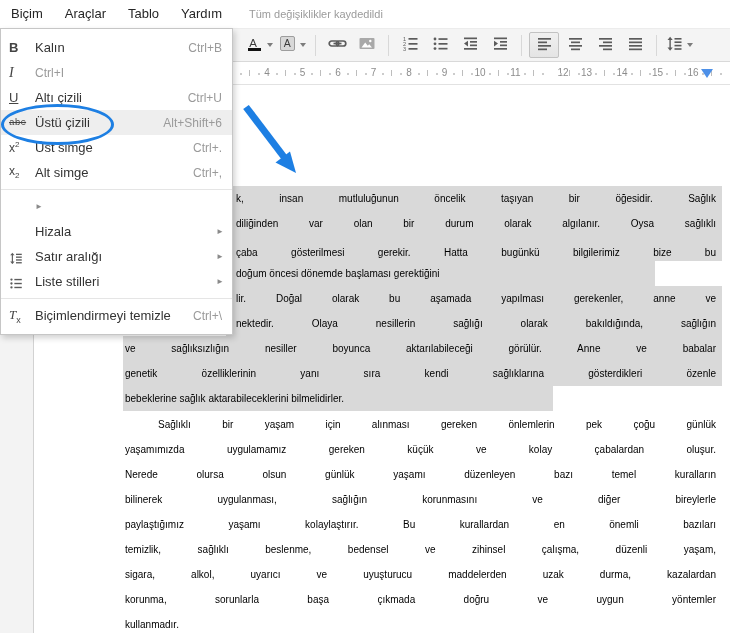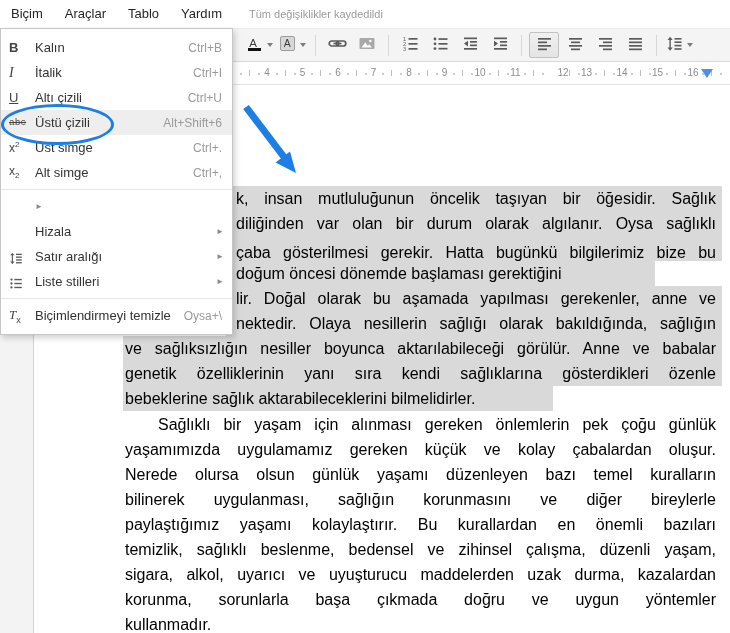--- a/index.html
+++ b/index.html
@@ -24,21 +24,21 @@
          border-bottom:1px solid #e2e2e2;box-sizing:border-box;overflow:hidden;}
   .rnum{position:absolute;top:5px;transform:translateX(-50%);font-size:10px;color:#8c8c8c;}
   .rtick{position:absolute;top:8px;width:1px;height:6px;background:#bdbdbd;}
   .rdot{position:absolute;top:11px;width:2px;height:2px;background:#cccccc;}
   .rmarker{position:absolute;top:7px;width:0;height:0;border-left:6px solid transparent;
            border-right:6px solid transparent;border-top:9px solid #4d90e8;}
   
   .canvas{position:absolute;left:0;top:85px;width:730px;height:548px;background:#f3f3f3;}
   .page{position:absolute;left:33px;top:0;width:697px;height:548px;background:#fff;
         border-left:1px solid #d2d2d2;box-sizing:border-box;}
-  .docline{position:absolute;font-size:16px;line-height:25px;height:25px;color:#000;z-index:5;}
+  .docline{position:absolute;font-size:10px;line-height:25px;height:25px;color:#000;z-index:5;}
   .docline.nat{white-space:pre;}
   .docline.just{text-align:justify;text-align-last:justify;overflow:hidden;}
   .hl{position:absolute;height:25px;z-index:4;}
   
   .fmenu{position:absolute;left:0;top:28px;width:233px;background:#fff;z-index:20;
          border:1px solid #c6c6c6;box-sizing:border-box;box-shadow:2px 3px 6px rgba(0,0,0,.18);
          padding:6px 0;}
   .mrow{height:25px;display:flex;align-items:center;font-size:13px;color:#333;}
   .mrow.hilite{background:#eeeeee;}
   .micon{width:26px;padding-left:8px;display:flex;align-items:center;justify-content:flex-start;color:#444;}
@@ -291,21 +291,20 @@
         <span class="micon">
           <span class="mi-b">B</span>
         </span>
         <span class="mlabel">Kalın</span>
         <span class="mshort">Ctrl+B</span>
       </div>
       <div class="mrow">
         <span class="micon">
           <span class="mi-i">I</span>
         </span>
-        <span class="mlabel">İtalik</span>
         <span class="mshort">Ctrl+I</span>
       </div>
       <div class="mrow">
         <span class="micon">
           <span class="mi-u">U</span>
         </span>
         <span class="mlabel">Altı çizili</span>
         <span class="mshort">Ctrl+U</span>
       </div>
       <div class="mrow hilite">
@@ -367,21 +366,21 @@
         </span>
         <span class="mlabel">Liste stilleri</span>
         <span class="msub">►</span>
       </div>
       <div class="msep"></div>
       <div class="mrow">
         <span class="micon">
           <span class="mi-t"><i>T</i><sub>x</sub></span>
         </span>
         <span class="mlabel">Biçimlendirmeyi temizle</span>
-        <span class="mshort">Oysa+\</span>
+        <span class="mshort">Ctrl+\</span>
       </div>
     </div>
 
   <div class="ellipse" id="ellipse" style="border-color: rgb(29, 127, 227);"></div>
 
   <div class="arrow-wrap">
     <svg width="80" height="92" viewBox="0 0 80 92">
       <line id="arrow-line" x1="8" y1="6" x2="46" y2="56" stroke="#1d7fe3" stroke-width="7"></line>
       <polygon id="arrow-head" points="58,72 37.5,61.5 52,50.5" fill="#1d7fe3"></polygon>
     </svg>

